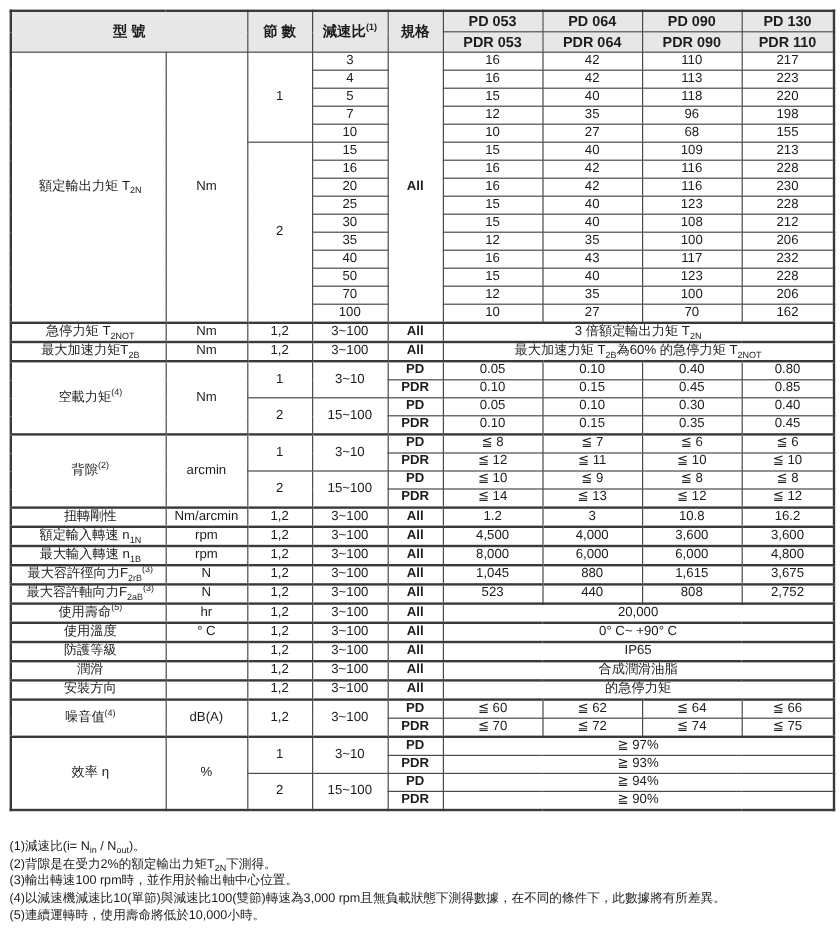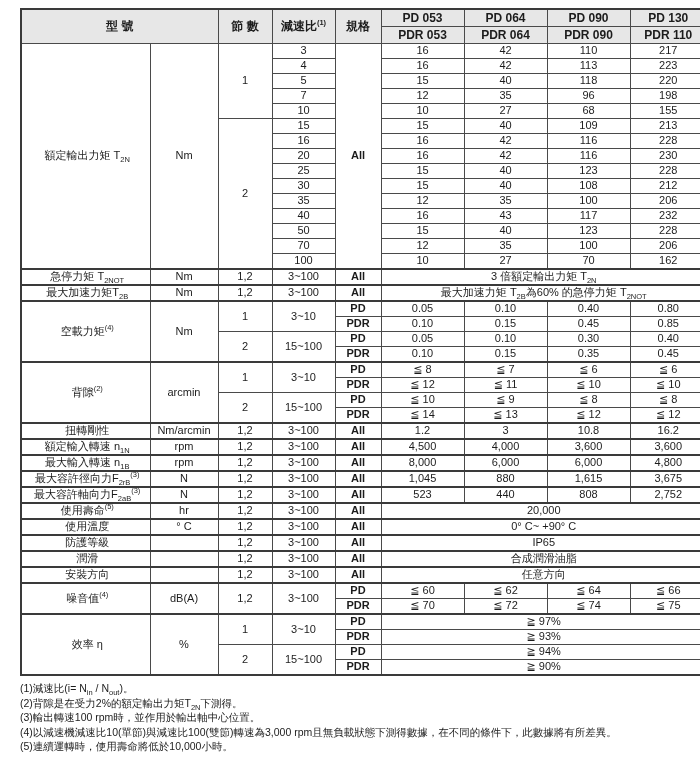--- a/index.html
+++ b/index.html
@@ -1,39 +1,39 @@
 <!DOCTYPE html>
 <html><head>
 <meta charset="utf-8">
 <style>
   html,body{margin:0;padding:0;}
   body{
     width:700px;height:775px;background:#ffffff;
     font-family:"Liberation Sans","DejaVu Sans",sans-serif;
     color:#1c1c1c;position:relative;
   }
-  .sheet{position:absolute;left:20px;top:8px;width:572px;}
+  .sheet{position:absolute;left:8px;top:8px;width:572px;}
   table.spec{
     border-collapse:collapse;table-layout:fixed;width:686px;
     border:2px solid #3a3a3a;
   }
   .spec th,.spec td{
     border:1px solid #4a4a4a;
     text-align:center;vertical-align:middle;
     font-size:11px;line-height:1.08;height:14px;
     padding:0 2px;white-space:nowrap;overflow:hidden;
   }
   .spec th{
     background:#e7e7e7;font-weight:bold;font-size:12px;height:16px;
   }
   .spec td.l{text-align:center;padding-left:5px;}
   .spec td.b{font-weight:bold;}
   .spec tr.tb td, .spec tr.tb th{border-top:2px solid #3a3a3a;}
   sub,sup{font-size:7.5px;line-height:0;}
-  .footnotes{margin-top:5px;font-size:10.5px;line-height:14.6px;}
+  .footnotes{margin-top:22px;font-size:10.5px;line-height:14.6px;}
   .footnotes div{white-space:nowrap;}
 </style>
 </head>
 <body>
 
 <div class="sheet">
   <table class="spec">
     <colgroup>
       <col style="width:129px">
         <col style="width:68px">
@@ -342,21 +342,21 @@
           <td>3~100</td>
           <td class="b">All</td>
           <td colspan="4">合成潤滑油脂</td>
         </tr>
         <tr class="tb">
           <td class="l">安裝方向</td>
           <td></td>
           <td>1,2</td>
           <td>3~100</td>
           <td class="b">All</td>
-          <td colspan="4">任意方向</td>
+          <td colspan="4">的急停力矩</td>
         </tr>
         <tr class="tb">
           <td rowspan="2" class="l">噪音值<sup>(4)</sup></td>
           <td rowspan="2">dB(A)</td>
           <td rowspan="2">1,2</td>
           <td rowspan="2">3~100</td>
           <td class="b">PD</td>
           <td>≦ 60</td>
           <td>≦ 62</td>
           <td>≦ 64</td>

